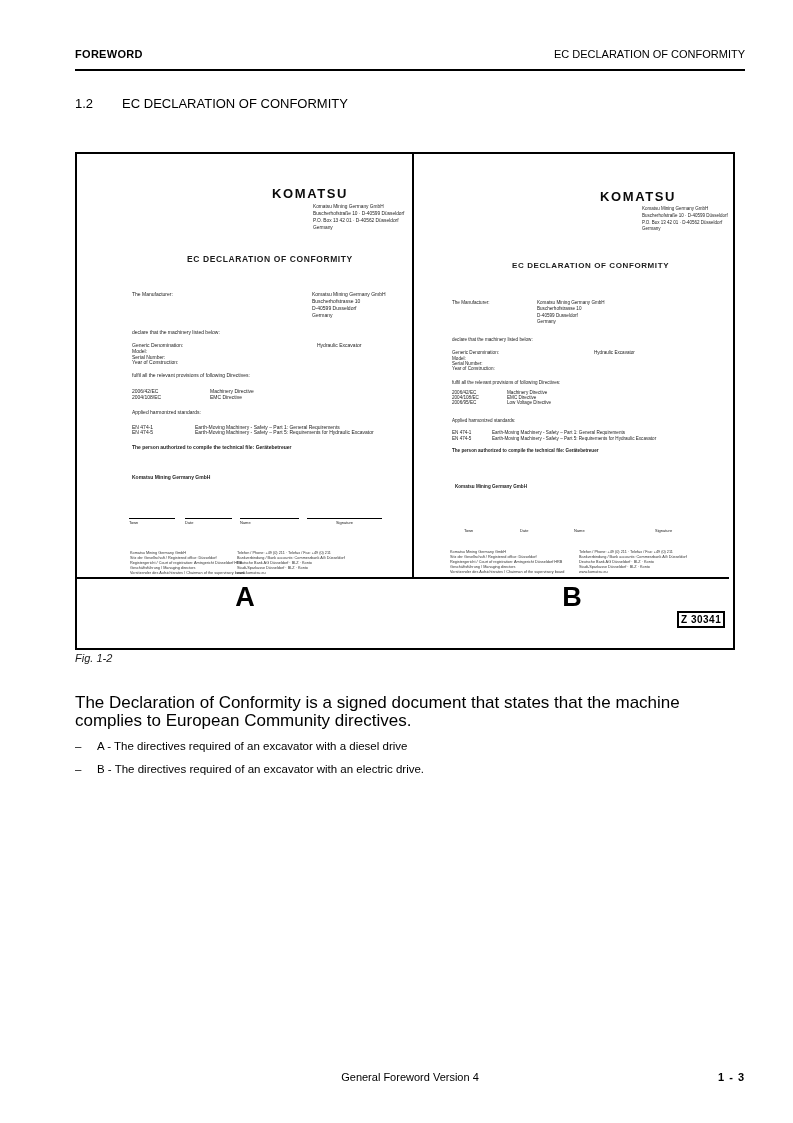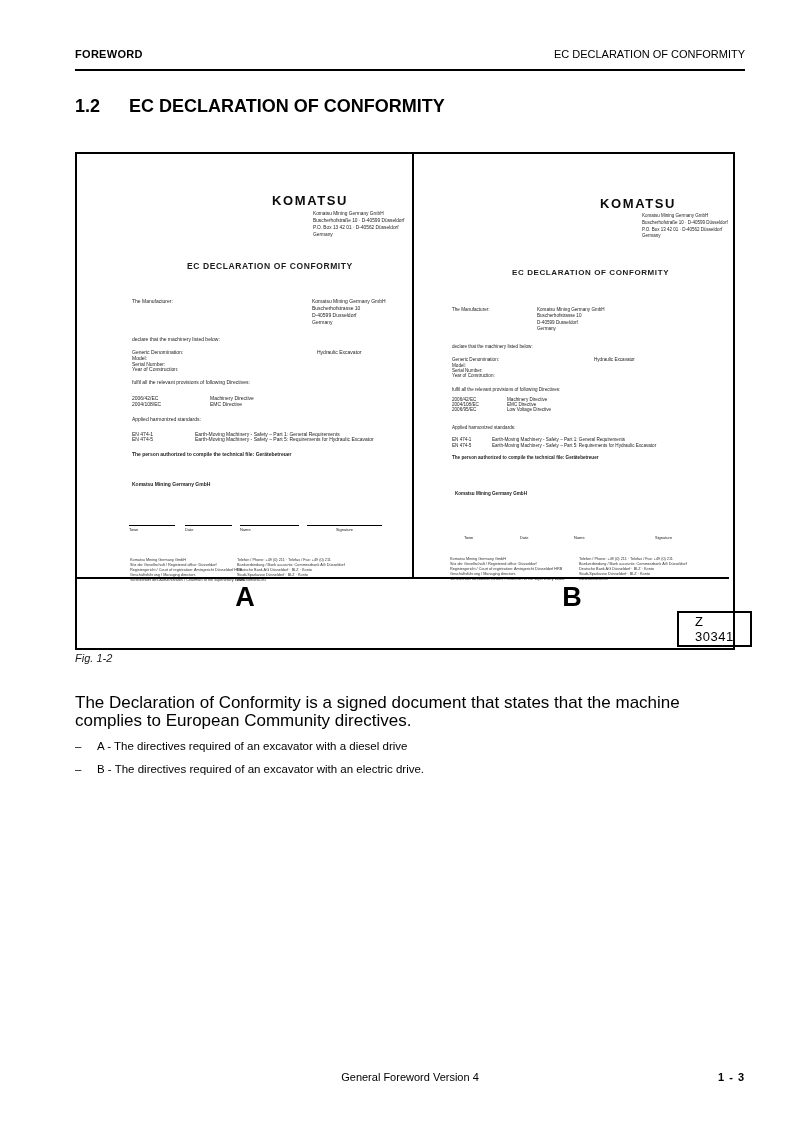--- a/index.html
+++ b/index.html
@@ -5,31 +5,31 @@
   html,body{margin:0;padding:0;background:#e8e8e8;}
   #page{position:relative;width:793px;height:1123px;background:#ffffff;margin:0 auto;
         font-family:"Liberation Sans",sans-serif;color:#000;overflow:hidden;}
   .abs{position:absolute;}
   
   .hdr{font-size:11px;top:48px;text-align:right;}
   .hdr-left{left:75px;font-weight:bold;letter-spacing:0.3px;}
   .hdr-right{right:48px;}
   .rule{top:69px;left:75px;width:670px;height:2px;background:#000;}
   
-  .sec{top:96px;left:75px;font-size:18px;font-weight:bold;white-space:nowrap;}
+  .sec{top:96px;left:75px;font-size:13px;font-weight:normal;white-space:nowrap;}
   .sec .t{margin-left:29px;}
   
   .frame{left:75px;top:152px;width:656px;height:494px;border:2px solid #000;background:#fff;}
   .divider{left:335px;top:0;width:2px;height:423px;background:#000;}
   .hline{left:0;top:423px;width:652px;height:2px;background:#000;}
   .biglabel{top:428px;font-size:27px;font-weight:bold;text-align:center;}
-  .zbox{left:600px;top:457px;border:2px solid #000;padding:1px 16px;font-size:13px;font-weight:normal;letter-spacing:0.5px;}
+  .zbox{left:600px;top:457px;border:2px solid #000;padding:1px 2px;font-size:10px;font-weight:bold;letter-spacing:0.5px;}
   .watermark{left:270px;top:274px;font-size:30px;color:#0a0a0a;letter-spacing:-0.3px;white-space:nowrap;z-index:9;}
   
-  .doc{top:15px;height:423px;color:#1c1c1c;}
+  .doc{top:8px;height:423px;color:#1c1c1c;}
   .doc-a{left:50px;width:292px;}
   .doc-b{left:370px;width:286px;}
   .logo{font-weight:bold;font-size:13px;letter-spacing:1.6px;color:#0a0a0a;}
   .addr{font-size:4.8px;line-height:7px;white-space:nowrap;}
   .addr-b{font-size:4.5px;line-height:6.8px;}
   .dtitle{font-weight:bold;font-size:8.5px;letter-spacing:0.6px;white-space:nowrap;}
   .dtitle-b{font-size:8px;}
   .ln{font-size:5px;white-space:nowrap;}
   .ln-b{font-size:4.6px;}
   .bold{font-weight:bold;}

